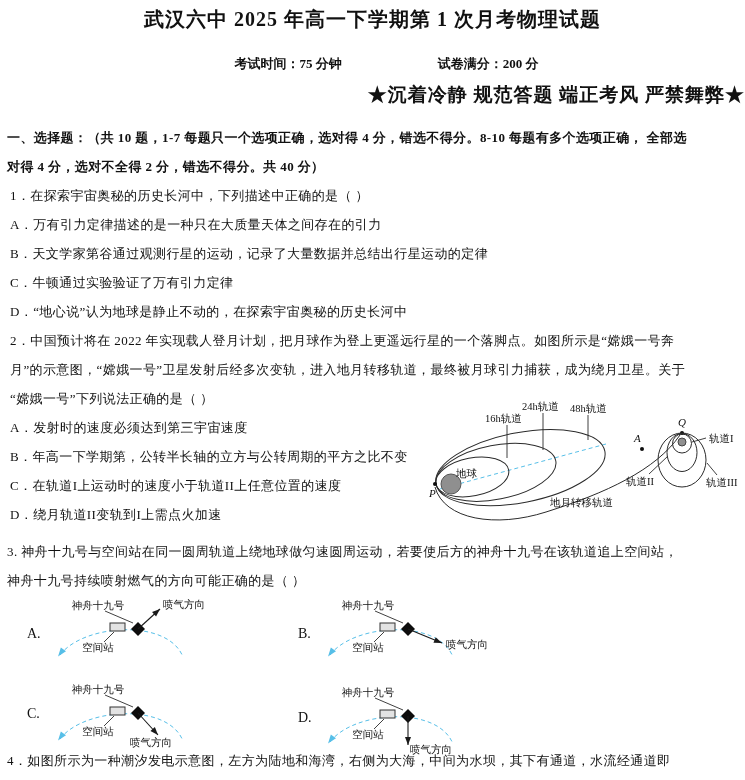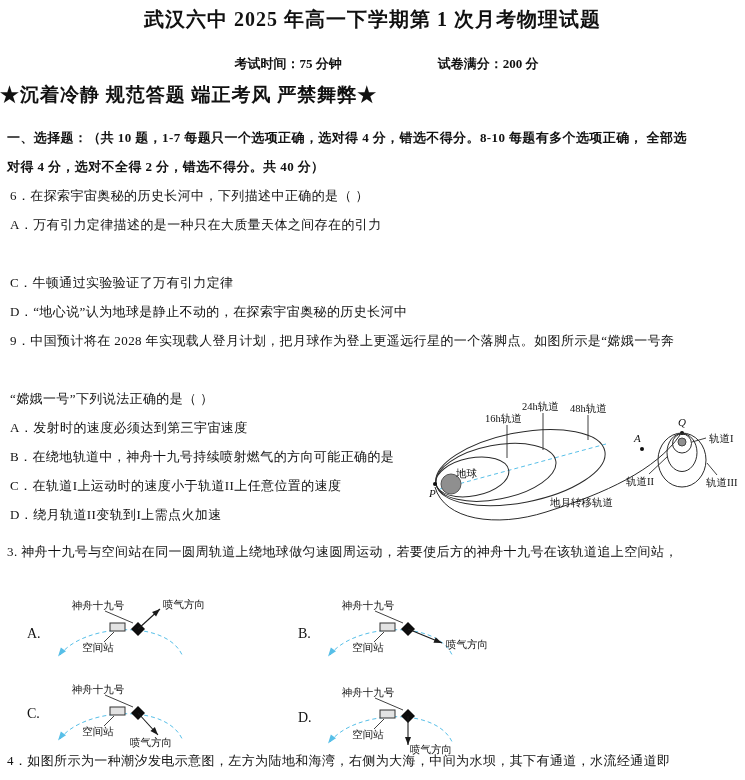--- a/index.html
+++ b/index.html
@@ -2,21 +2,21 @@
 <html><head>
 <meta charset="utf-8">
 <style>
   html,body{margin:0;padding:0;background:#ffffff;}
   .page{position:relative;width:745px;height:780px;background:#fff;
         font-family:"Liberation Serif","DejaVu Serif",serif;color:#111;overflow:hidden;}
   .title{position:absolute;left:0;right:0;top:6px;text-align:center;
          font-size:20px;font-weight:bold;letter-spacing:1px;}
   .info{position:absolute;left:0;right:0;top:55px;display:flex;justify-content:center;
         gap:96px;font-size:13px;font-weight:bold;margin-left:28px;}
-  .slogan{position:absolute;left:0;right:0;top:82px;text-align:left;
+  .slogan{position:absolute;left:0;right:0;top:82px;text-align:right;
           font-size:19px;font-weight:bold;letter-spacing:1px;}
   .ln{position:absolute;white-space:nowrap;font-size:13px;letter-spacing:.4px;line-height:16px;}
   .bold{font-weight:bold;}
   .letter{position:absolute;font-size:14px;}
   svg.fig{position:absolute;overflow:visible;}
   svg text{font-size:10.5px;font-family:"Liberation Serif","DejaVu Serif",serif;fill:#111;}
   svg text.it{font-style:italic;font-size:11px;}
   .orb{fill:none;stroke:#2b2b2b;stroke-width:1;}
   .ldr{stroke:#2b2b2b;stroke-width:.9;}
   .arc{fill:none;stroke-width:1;stroke-dasharray:4 3;}
@@ -35,29 +35,31 @@
   <div class="info">
     <span>考试时间：75 分钟</span>
     <span>试卷满分：200 分</span>
   </div>
 
   <div class="slogan">★沉着冷静 规范答题 端正考风 严禁舞弊★</div>
 
   <div class="ln bold" style="left:7px;top:130px">一、选择题：（共 10 题，1-7 每题只一个选项正确，选对得 4 分，错选不得分。8-10 每题有多个选项正确， 全部选</div>
   <div class="ln bold" style="left:7px;top:159px">对得 4 分，选对不全得 2 分，错选不得分。共 40 分）</div>
 
-  <div class="ln" style="left:10px;top:188px">6．在探索宇宙奥秘的历史长河中，下列描述中正确的是（      ）</div>
+  <div class="ln" style="left:10px;top:188px">1．在探索宇宙奥秘的历史长河中，下列描述中正确的是（      ）</div>
   <div class="ln" style="left:10px;top:217px">A．万有引力定律描述的是一种只在大质量天体之间存在的引力</div>
+  <div class="ln" style="left:10px;top:246px">B．天文学家第谷通过观测行星的运动，记录了大量数据并总结出行星运动的定律</div>
   <div class="ln" style="left:10px;top:275px">C．牛顿通过实验验证了万有引力定律</div>
   <div class="ln" style="left:10px;top:304px">D．“地心说”认为地球是静止不动的，在探索宇宙奥秘的历史长河中</div>
 
-  <div class="ln" style="left:10px;top:333px">9．中国预计将在 2028 年实现载人登月计划，把月球作为登上更遥远行星的一个落脚点。如图所示是“嫦娥一号奔</div>
+  <div class="ln" style="left:10px;top:333px">2．中国预计将在 2022 年实现载人登月计划，把月球作为登上更遥远行星的一个落脚点。如图所示是“嫦娥一号奔</div>
+  <div class="ln" style="left:10px;top:362px">月”的示意图，“嫦娥一号”卫星发射后经多次变轨，进入地月转移轨道，最终被月球引力捕获，成为绕月卫星。关于</div>
   <div class="ln" style="left:10px;top:391px">“嫦娥一号”下列说法正确的是（      ）</div>
   <div class="ln" style="left:10px;top:420px">A．发射时的速度必须达到第三宇宙速度</div>
-  <div class="ln" style="left:10px;top:449px">B．在绕地轨道中，神舟十九号持续喷射燃气的方向可能正确的是</div>
+  <div class="ln" style="left:10px;top:449px">B．年高一下学期第，公转半长轴的立方与公转周期的平方之比不变</div>
   <div class="ln" style="left:10px;top:478px">C．在轨道I上运动时的速度小于轨道II上任意位置的速度</div>
   <div class="ln" style="left:10px;top:507px">D．绕月轨道II变轨到I上需点火加速</div>
 
   <svg class="fig" style="left:428px;top:392px" width="317" height="148" viewBox="0 0 317 148">
     <line x1="12" y1="97" x2="178" y2="52" class="arc" stroke="#57bfe8"></line>
     <path class="orb" d="M 7,95 C 16,128 68,136 118,120 C 178,101 228,78 252,43"></path>
     <ellipse class="orb" cx="45" cy="92" rx="37" ry="19" transform="rotate(-11 8 92)"></ellipse>
     <ellipse class="orb" cx="69" cy="92" rx="61" ry="27" transform="rotate(-11 8 92)"></ellipse>
     <ellipse class="orb" cx="94" cy="92" rx="86" ry="35" transform="rotate(-11 8 92)"></ellipse>
     <circle cx="23" cy="92" r="10" fill="#8f8f8f" stroke="#555"></circle>
@@ -81,20 +83,21 @@
     <text class="it" x="1" y="105">P</text>
     <text class="it" x="206" y="50">A</text>
     <text class="it" x="250" y="34">Q</text>
     <text x="281" y="50">轨道I</text>
     <text x="198" y="93">轨道II</text>
     <text x="278" y="94">轨道III</text>
     <text x="122" y="114">地月转移轨道</text>
   </svg>
 
   <div class="ln" style="left:7px;top:544px">3. 神舟十九号与空间站在同一圆周轨道上绕地球做匀速圆周运动，若要使后方的神舟十九号在该轨道追上空间站，</div>
+  <div class="ln" style="left:7px;top:573px">神舟十九号持续喷射燃气的方向可能正确的是（      ）</div>
 
   <div class="letter" style="left:27px;top:626px">A.</div>
   <div class="letter" style="left:298px;top:626px">B.</div>
   <div class="letter" style="left:27px;top:706px">C.</div>
   <div class="letter" style="left:298px;top:710px">D.</div>
 
   <svg class="fig" style="left:48px;top:594px" width="170" height="80" viewBox="0 0 170 80">
     <path class="arc" d="M 12,61 C 35,30 120,24 135,63" stroke="#57bfe8"></path>
     <polygon points="0,0 -9,-3.2 -9,3.2" transform="translate(10,62.5) rotate(127)" fill="#57bfe8"></polygon>
     <rect class="sta" x="62" y="29" width="15" height="8"></rect>

